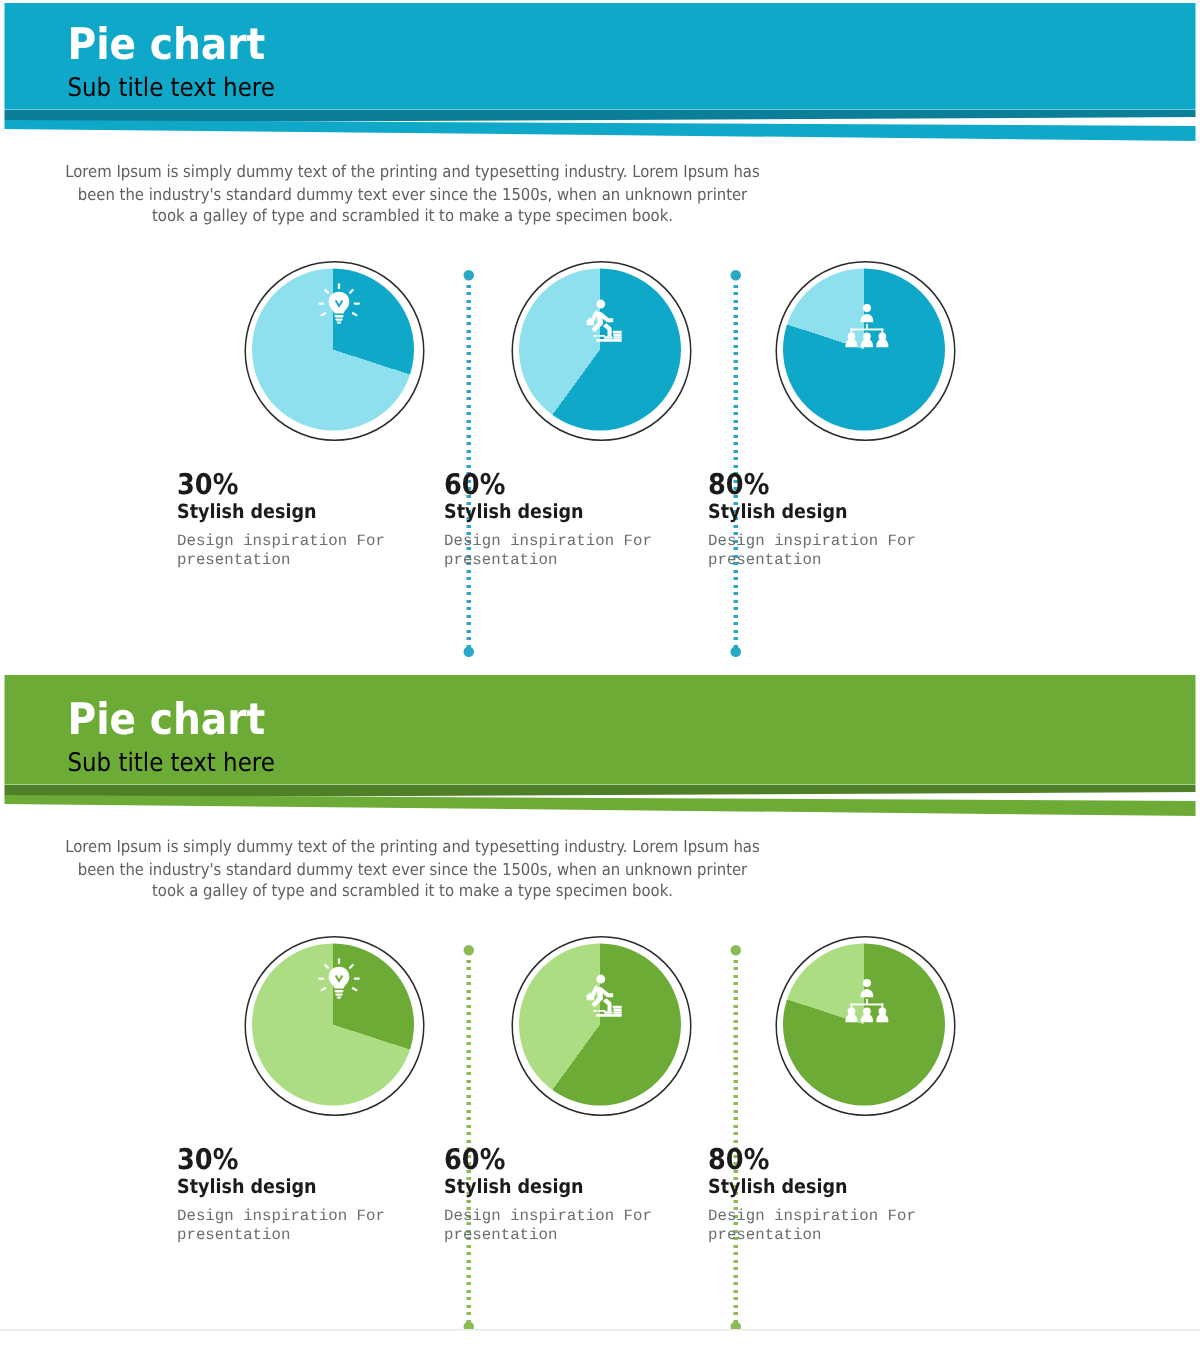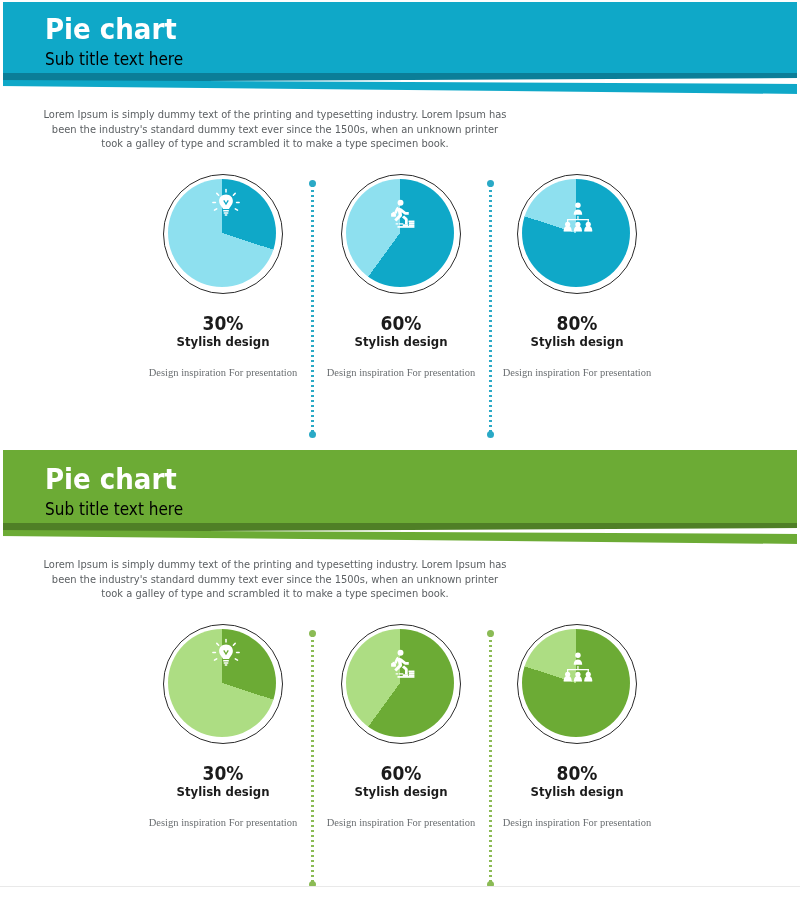--- a/index.html
+++ b/index.html
@@ -101,21 +101,21 @@
     width: 7px; height: 7px;
     border-radius: 50%;
   }
   .divider .cap.top { top: 0; }
   .divider .cap.bottom { bottom: 0; }
 
   .card {
     position: absolute;
     top: 0;
     width: 210px;
-    text-align: center;
+    text-align: left;
   }
 
   .pie-ring {
     position: relative;
     width: 120px;
     height: 120px;
     margin: 0 auto;
     border-radius: 50%;
     border: 1.6px solid #2b2b2b;
     background: #ffffff;
@@ -141,25 +141,25 @@
     font-family: "DejaVu Sans Condensed", "Liberation Sans Narrow", "Liberation Sans", sans-serif;
   }
   .card-title {
     margin-top: 0;
     font-size: 13px;
     font-weight: bold;
     color: #1b1b1b;
     font-family: "DejaVu Sans Condensed", "Liberation Sans Narrow", "Liberation Sans", sans-serif;
   }
   .card-desc {
-    margin-top: 17px;
+    margin-top: 6px;
     font-size: 10.5px;
     line-height: 13px;
     color: #6a6e71;
-    font-family: Liberation Serif, serif;
+    font-family: Liberation Mono, monospace;
   }
 </style>
 </head>
 <body>
 
 <div id="page">
 
   <div class="section" id="section-blue">
 
     <div class="banner" style="background: rgb(15, 168, 200);">

